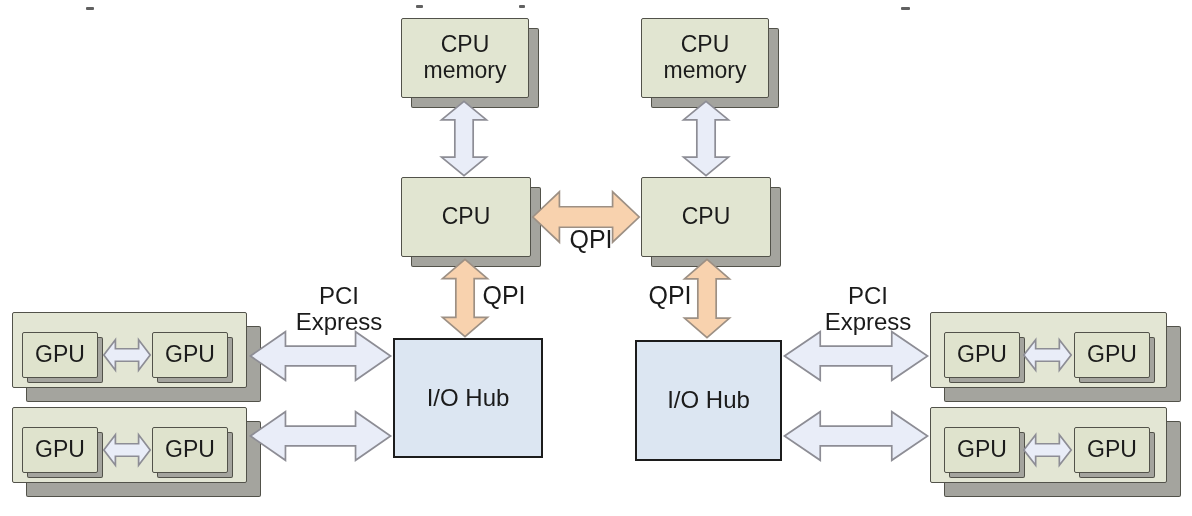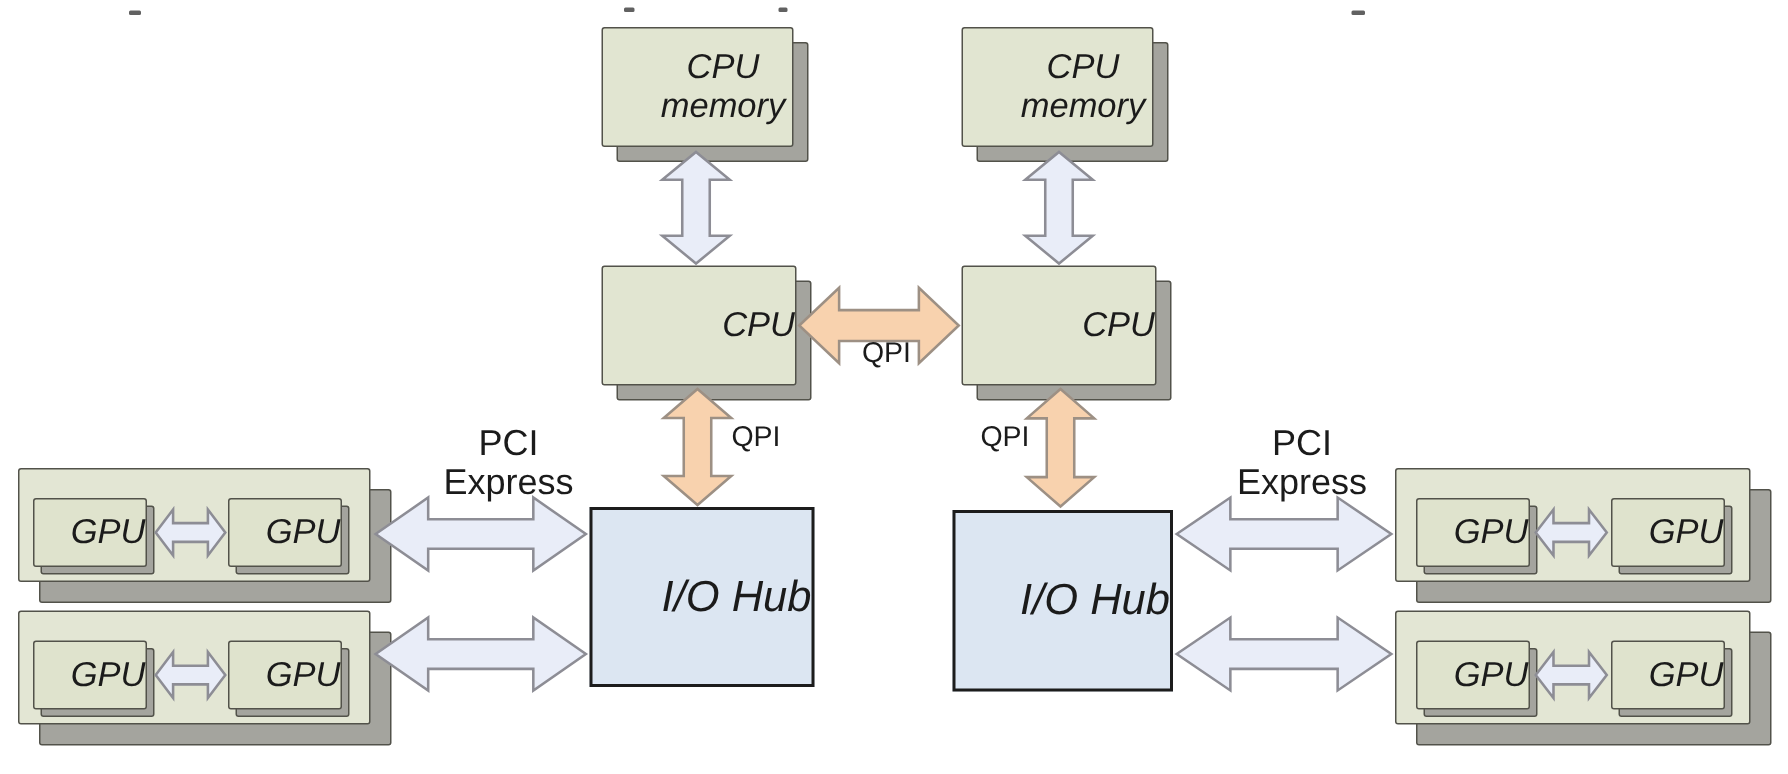--- a/index.html
+++ b/index.html
@@ -8,54 +8,53 @@
     background:var(--background,#ffffff);
     font-family:"Liberation Sans", sans-serif;
     color:var(--text,#1b1b1b);
   }
   
   .box3d {
     position:absolute; box-sizing:border-box;
     background:var(--box-fill,#e1e5d1);
     border:1.6px solid var(--box-border,#52524a);
     border-radius:2px;
-    display:flex; align-items:center; justify-content:flex-end;
+    display:flex; align-items:center; justify-content:center;
     text-align:center; z-index:3;
     box-shadow: 10px 10px 0 -1px var(--box-shadow,#a4a49e),
                 10px 10px 0 0 var(--box-border,#52524a);
-    font-style: italic;
   }
   .board {
     z-index:1;
     background:var(--board-fill,#e3e6d4);
     box-shadow: 14px 14px 0 -1px var(--box-shadow,#a4a49e),
                 14px 14px 0 0 var(--box-border,#52524a);
   }
   .gpu {
     z-index:4;
     background:var(--gpu-fill,#dfe3cd);
     box-shadow: 5px 5px 0 -1px var(--box-shadow,#a4a49e),
                 5px 5px 0 0 var(--box-border,#52524a);
   }
   .hub {
     background:var(--hub-fill,#dce6f2);
     border:2.5px solid var(--hub-border,#1c1c1c);
     border-radius:0; box-shadow:none; z-index:3;
   }
   .lbl { font-size:23px; line-height:1.12; }
   .wrap { display:inline-block; width:92px; }
-  .hub .lbl { font-size:29px; }
+  .hub .lbl { font-size:24px; }
   
   .arrow { position:absolute; z-index:5; overflow:visible; }
   .arrow.blue  { fill:var(--arrow-blue-fill,#e9edf8);  stroke:var(--arrow-blue-edge,#8d8d95);  stroke-width:1.7; }
   .arrow.orange{ fill:var(--arrow-orange-fill,#f8d2ae); stroke:var(--arrow-orange-edge,#9d9084); stroke-width:1.7; }
   
   .tag {
     position:absolute; z-index:6; text-align:center;
-    font-size:19px; line-height:1.08; color:var(--text,#1b1b1b);
+    font-size:25px; line-height:1.08; color:var(--text,#1b1b1b);
   }
   .tag.pcie { font-size:24px; }
   
   .artifact { position:absolute; height:3px; background:#3a3a3a; border-radius:1px; opacity:.8; z-index:2; }
 </style>
 </head>
 <body style="--background: #ffffff; --text: #1b1b1b; --box-fill: #e1e5d1; --board-fill: #e3e6d4; --gpu-fill: #dfe3cd; --box-border: #52524a; --box-shadow: #a4a49e; --hub-fill: #dce6f2; --hub-border: #1c1c1c; --arrow-blue-fill: #e9edf8; --arrow-blue-edge: #8d8d95; --arrow-orange-fill: #f8d2ae; --arrow-orange-edge: #9d9084;">
 
 <div class="stage">
 

